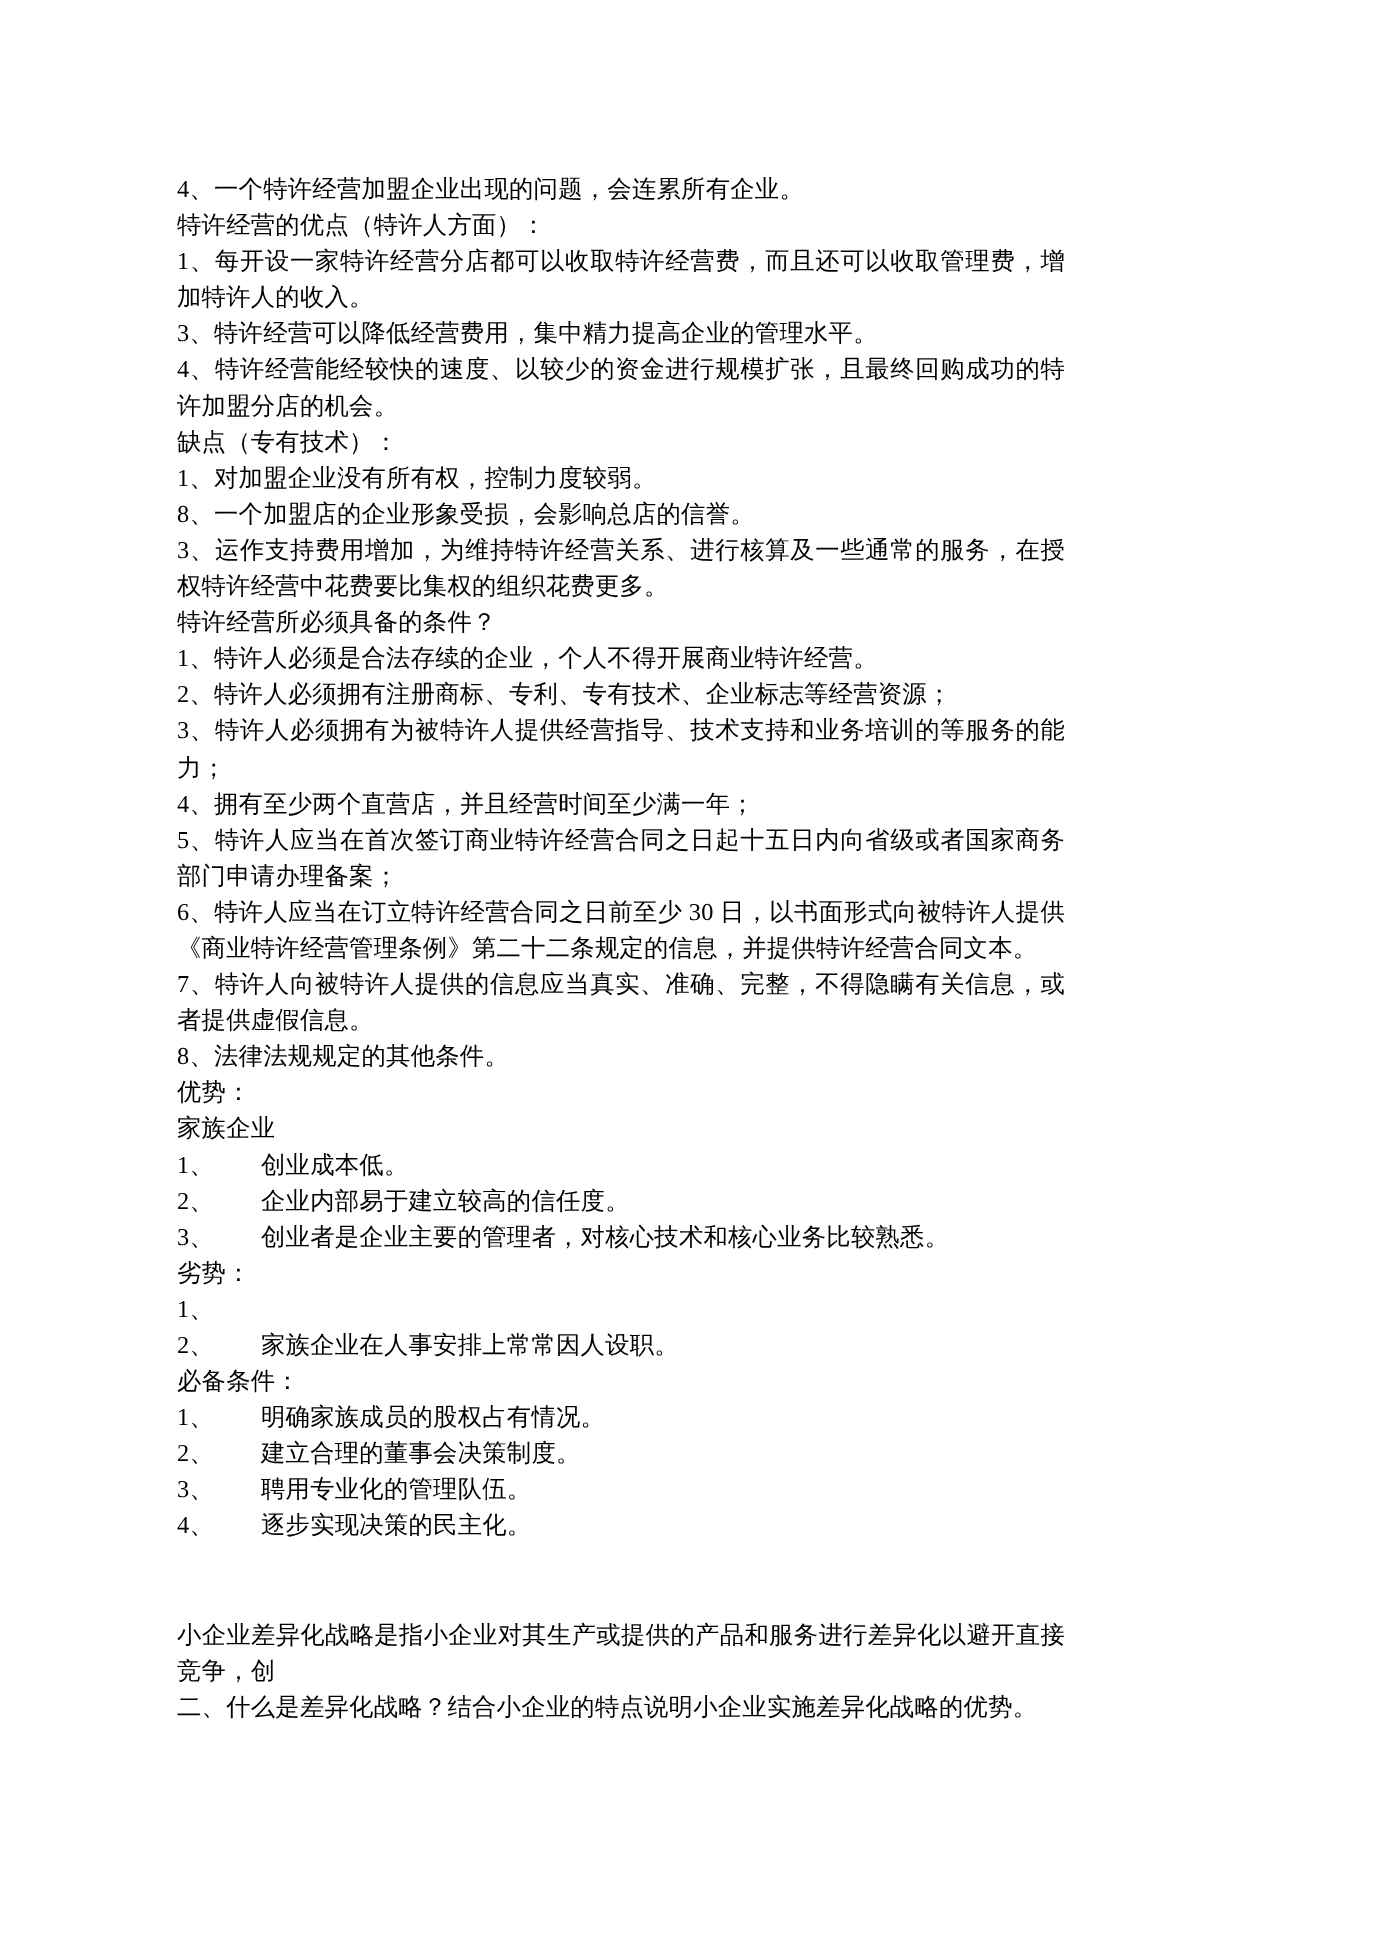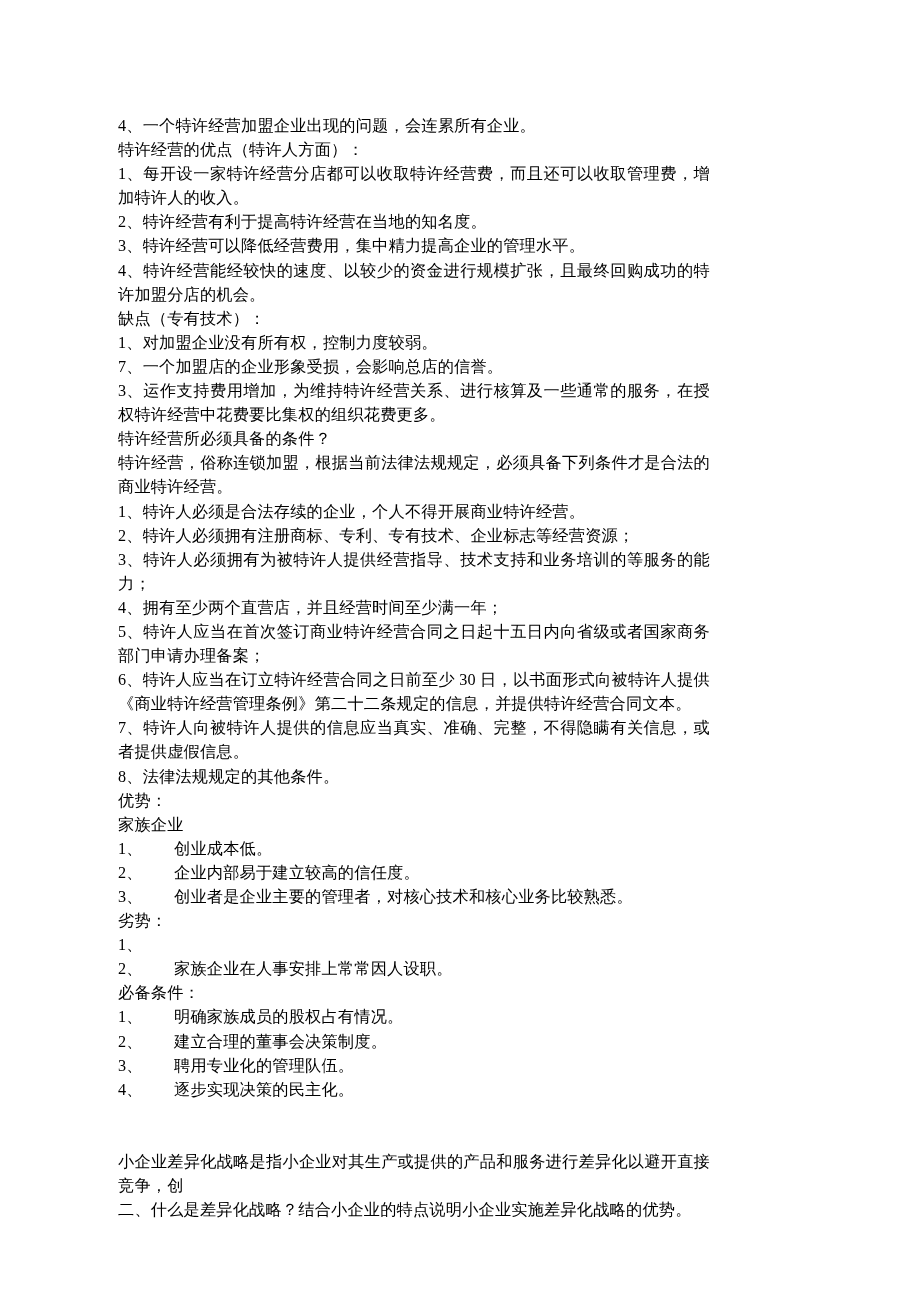--- a/index.html
+++ b/index.html
@@ -33,29 +33,27 @@
   }
 </style>
 </head>
 <body>
 
 <div class="page">
 
   <p class="para">4、一个特许经营加盟企业出现的问题，会连累所有企业。</p>
   <p class="para">特许经营的优点（特许人方面）：</p>
   <p class="para">1、每开设一家特许经营分店都可以收取特许经营费，而且还可以收取管理费，增加特许人的收入。</p>
-  <p class="para">2、特许经营有利于提高特许经营在当地的知名度。</p>
   <p class="para">3、特许经营可以降低经营费用，集中精力提高企业的管理水平。</p>
   <p class="para">4、特许经营能经较快的速度、以较少的资金进行规模扩张，且最终回购成功的特许加盟分店的机会。</p>
   <p class="para">缺点（专有技术）：</p>
   <p class="para">1、对加盟企业没有所有权，控制力度较弱。</p>
-  <p class="para">7、一个加盟店的企业形象受损，会影响总店的信誉。</p>
+  <p class="para">8、一个加盟店的企业形象受损，会影响总店的信誉。</p>
   <p class="para">3、运作支持费用增加，为维持特许经营关系、进行核算及一些通常的服务，在授权特许经营中花费要比集权的组织花费更多。</p>
   <p class="para">特许经营所必须具备的条件？</p>
-  <p class="para">特许经营，俗称连锁加盟，根据当前法律法规规定，必须具备下列条件才是合法的商业特许经营。</p>
   <p class="para">1、特许人必须是合法存续的企业，个人不得开展商业特许经营。</p>
   <p class="para">2、特许人必须拥有注册商标、专利、专有技术、企业标志等经营资源；</p>
   <p class="para">3、特许人必须拥有为被特许人提供经营指导、技术支持和业务培训的等服务的能力；</p>
   <p class="para">4、拥有至少两个直营店，并且经营时间至少满一年；</p>
   <p class="para">5、特许人应当在首次签订商业特许经营合同之日起十五日内向省级或者国家商务部门申请办理备案；</p>
   <p class="para">6、特许人应当在订立特许经营合同之日前至少 30 日，以书面形式向被特许人提供《商业特许经营管理条例》第二十二条规定的信息，并提供特许经营合同文本。</p>
   <p class="para">7、特许人向被特许人提供的信息应当真实、准确、完整，不得隐瞒有关信息，或者提供虚假信息。</p>
   <p class="para">8、法律法规规定的其他条件。</p>
   <p class="para">优势：</p>
   <p class="para">家族企业</p>

